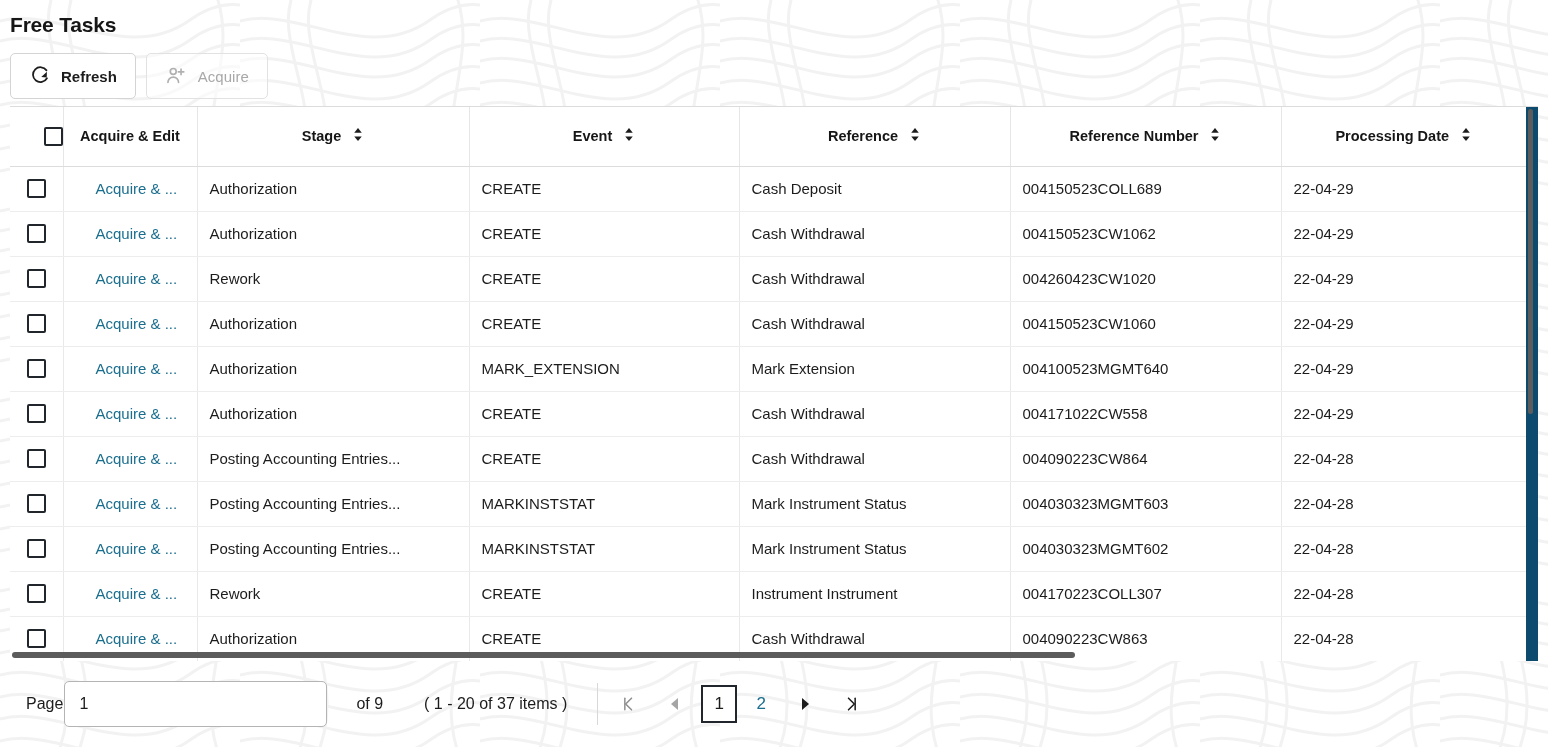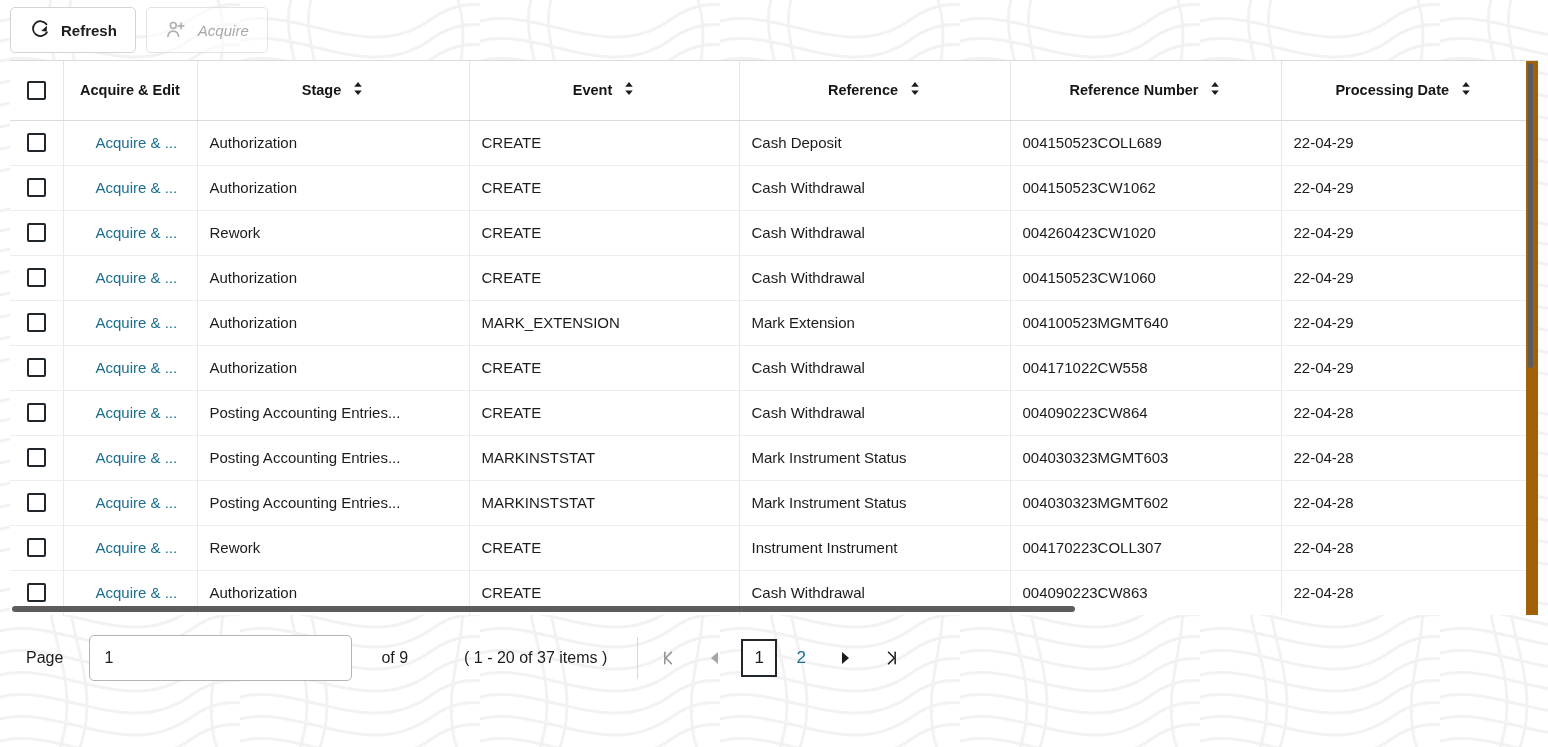--- a/index.html
+++ b/index.html
@@ -63,32 +63,31 @@
     color: #1c1c1c;
     cursor: pointer;
     white-space: nowrap;
   }
   .tb-btn.disabled {
     color: #a8a8a8;
     border-color: #e2e2e2;
     background: rgba(255,255,255,0.55);
     cursor: default;
     font-weight: normal;
-    font-style: italic;
   }
   .tb-btn.disabled .tb-label { font-weight: normal; }
   .tb-btn .ico { display: inline-flex; align-items: center; }
 
   
   .table-wrap {
     position: relative;
     margin-left: 10px;
     width: 1528px;
     height: 555px;
-    background: #a16207;
+    background: #0c4a6e;
     border-top: 1px solid #dcdcdc;
     overflow: hidden;
   }
   table {
     border-collapse: collapse;
     width: 1516px;
     table-layout: fixed;
     background: #fff;
   }
   col.c-chk   { width: 53px; }
@@ -101,21 +100,21 @@
 
   thead th {
     height: 59px;
     font-size: 14.5px;
     font-weight: bold;
     color: #161616;
     border-right: 1px solid #e6e6e6;
     border-bottom: 1px solid #dcdcdc;
     background: #ffffff;
     padding: 0 12px;
-    text-align: center;
+    text-align: right;
     white-space: nowrap;
   }
   thead th.th-chk { border-right: 1px solid #e6e6e6; padding: 0; }
   thead th.th-acq { text-align: center; }
   thead th:last-child { border-right: none; }
   .th-inner {
     display: flex;
     align-items: center;
     justify-content: center;
     gap: 11px;
@@ -191,21 +190,21 @@
   .pager {
     display: flex;
     align-items: center;
     height: 86px;
     padding-left: 26px;
     gap: 0;
   }
   .pg-label {
     font-size: 16px;
     color: #1c1c1c;
-    margin-right: 26px;
+    margin-right: 1px;
     text-align: center;
   }
   .pg-input {
     width: 263px;
     height: 46px;
     border: 1px solid #b4b4b4;
     border-radius: 5px;
     background: #fff;
     font-size: 16px;
     font-family: "Liberation Sans", sans-serif;
@@ -213,21 +212,21 @@
     padding: 0 14px;
     outline: none;
   }
   .pg-of {
     font-size: 16px;
     margin-left: 29px;
     color: #1c1c1c;
   }
   .pg-count {
     font-size: 16px;
-    margin-left: 56px;
+    margin-left: 41px;
     color: #1c1c1c;
   }
   .pg-sep {
     width: 1px;
     height: 42px;
     background: #d8d8d8;
     margin-left: 30px;
     margin-right: 8px;
   }
   .pg-nav {
@@ -282,20 +281,21 @@
         <path d="M80 -20 C 40 40, 120 110, 70 200"></path>
         <path d="M210 -20 C 250 60, 180 120, 230 210"></path>
       </g>
     </pattern>
   </defs>
   <rect width="1548" height="747" fill="url(#wave)"></rect>
 </svg>
 
 <div class="page">
 
+  <div class="page-title">Free Tasks</div>
 
   <div class="toolbar">
 
     <div class="tb-btn">
       <span class="ico">
         <svg width="21" height="21" viewBox="0 0 24 24" fill="none" stroke="#1c1c1c" stroke-width="2" stroke-linecap="round">
           <path d="M20 5 A 8.5 8.5 0 1 0 20.5 14"></path>
           <path d="M20.5 6.5 L20.2 13.2 L14 12.6" fill="#1c1c1c" stroke="none"></path>
         </svg>
       </span>

